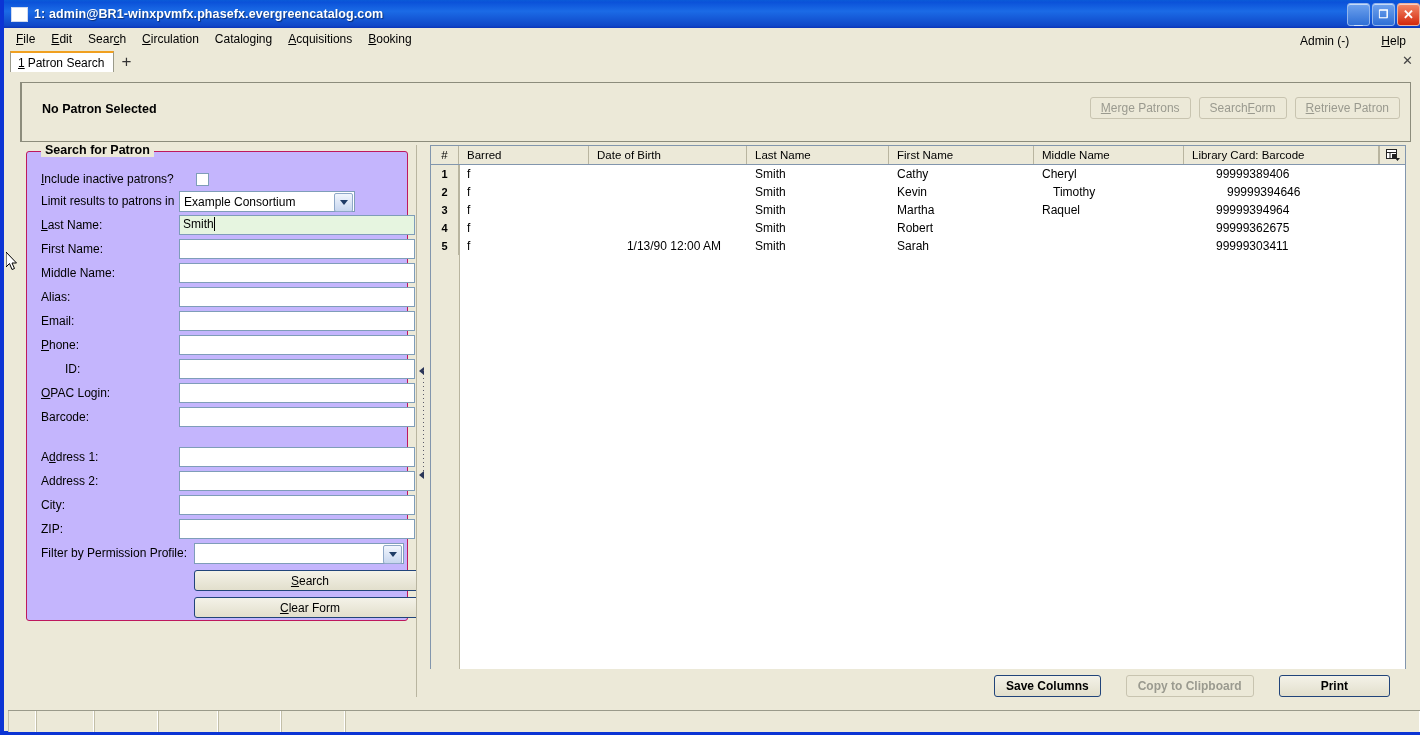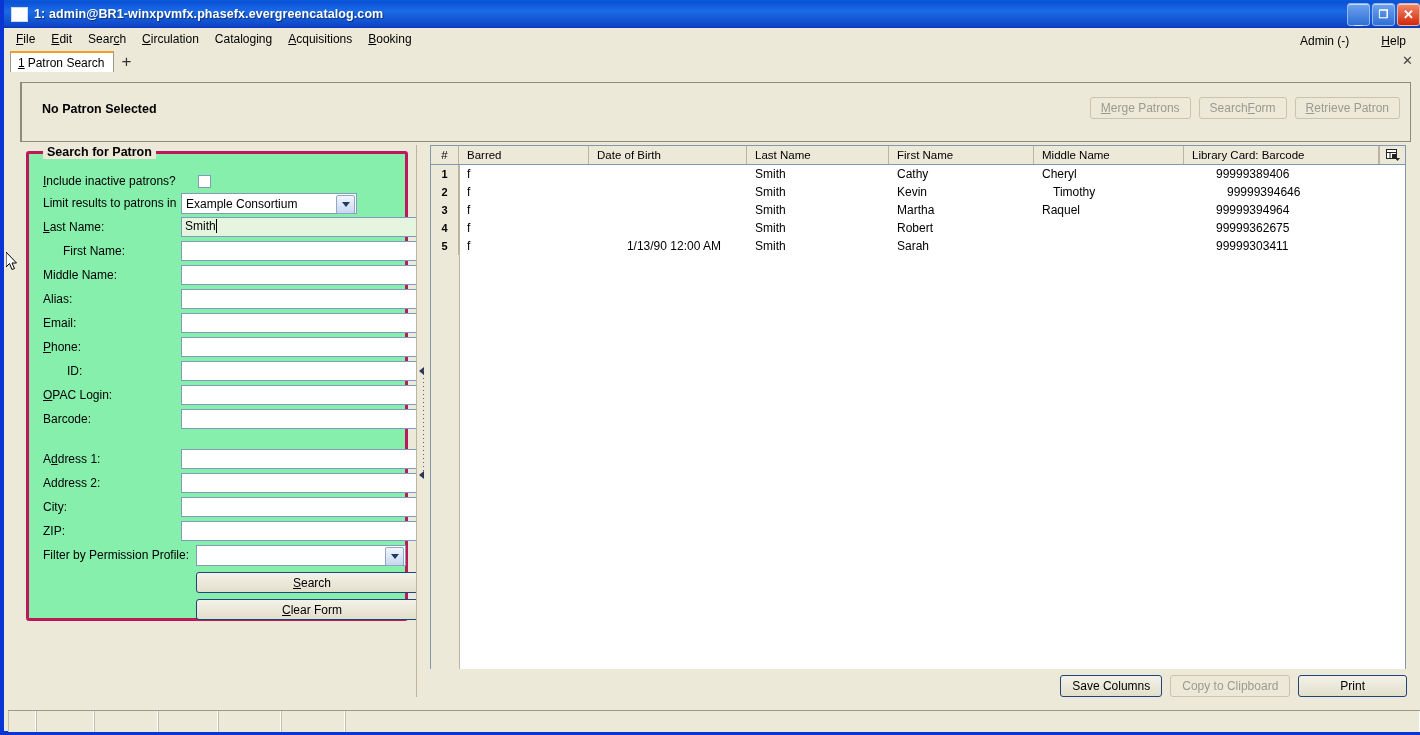--- a/index.html
+++ b/index.html
@@ -103,22 +103,22 @@
     display:flex;align-items:center;justify-content:center;font-size:12px;
   }
   
   #leftpanel{
     position:absolute;left:12px;top:73px;width:394px;height:552px;
     background:#ece9d8;
   }
   #fieldset{
     position:absolute;left:6px;top:6px;width:382px;height:470px;
     box-sizing:border-box;
-    border:3px solid #be185d;border-radius:3px;
-    background:#86efac;
+    border:1px solid #be185d;border-radius:3px;
+    background:#c4b5fd;
   }
   #fslegend{
     position:absolute;left:14px;top:-9px;background:#ece9d8;
     padding:0 4px;font-weight:bold;font-size:12.5px;
   }
   .frow{position:absolute;left:14px;height:22px;display:flex;align-items:center;}
   .flabel{font-size:12px;white-space:nowrap;}
   .finput{
     position:absolute;left:152px;width:236px;height:20px;box-sizing:border-box;
     border:1px solid #7f9db9;background:#fff;
@@ -205,21 +205,21 @@
     position:relative;height:18px;display:flex;align-items:center;
     box-sizing:border-box;padding-left:8px;white-space:nowrap;overflow:hidden;
   }
   .grow .gc.first{
     padding-left:0;justify-content:center;font-weight:bold;font-size:11px;
     background:#ece9d8;border-right:1px solid #b9b5a0;
   }
   .grow .gc.dob{justify-content:flex-end;padding-right:26px;}
   .grow .gc.bc{padding-left:32px;}
   #gridbtns{
-    position:absolute;right:1px;bottom:0px;display:flex;gap:8px;
+    position:absolute;right:18px;bottom:0px;display:flex;gap:25px;font-weight:bold;
   }
   .gbtn{
     height:22px;padding:0 11px;box-sizing:border-box;
     background:linear-gradient(180deg,#f4f2e8,#e2dfcc);
     border:1px solid #21447a;border-radius:3px;
     display:flex;align-items:center;justify-content:center;font-size:12px;
   }
   .gbtn.dis{border-color:#c8c4b0;color:#9a9a8f;background:#ece9d8;}
   
   #statusbar{
@@ -310,21 +310,21 @@
           <span class="selarrow">
               <span></span>
             </span>
         </div>
 
         <div class="frow" style="top:62px;">
             <span class="flabel"><span class="ul">L</span>ast Name:</span>
           </div>
         <div class="finput active" style="top:63px;"><span>Smith</span><span style="border-left:1px solid #000;margin-left:0px;">&nbsp;</span></div>
 
-        <div class="frow" style="top:86px;margin-left:20px;">
+        <div class="frow" style="top:86px;">
             <span class="flabel">First Name:</span>
           </div>
         <div class="finput" style="top:87px;"><span></span></div>
 
         <div class="frow" style="top:110px;">
             <span class="flabel">Middle Name:</span>
           </div>
         <div class="finput" style="top:111px;"><span></span></div>
 
         <div class="frow" style="top:134px;">

